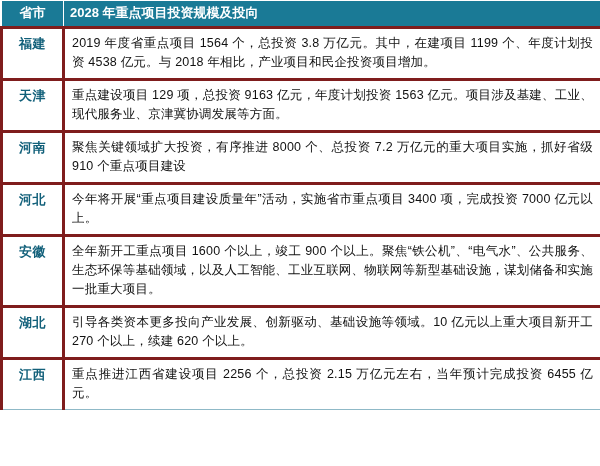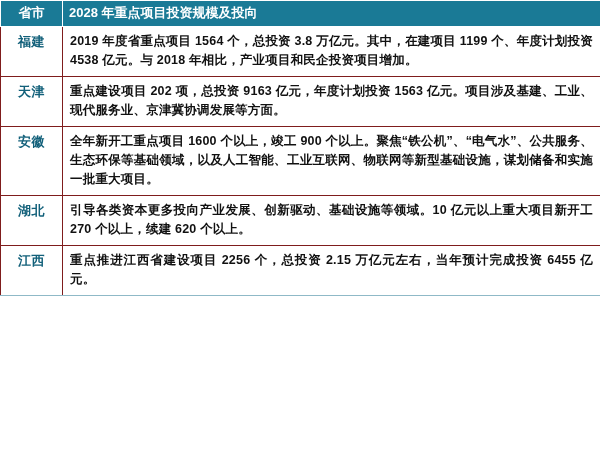--- a/index.html
+++ b/index.html
@@ -37,42 +37,41 @@
     border: 1px solid #ffffff;
     line-height: 1.25;
     white-space: nowrap;
   }
   thead th.th-prov {
     text-align: center;
     padding-left: 4px;
     padding-right: 4px;
   }
   tbody td {
-    border: 1px solid #7f1d1d;
+    border: 3px solid #7f1d1d;
     vertical-align: top;
     font-size: 12.5px;
     color: #111111;
     line-height: 1.52;
     padding: 5px 7px 6px 7px;
     box-sizing: border-box;
   }
   tbody td.cell-prov {
     color: #12607a;
     font-weight: bold;
     font-size: 13px;
     text-align: center;
     padding: 5px 2px 6px 2px;
     letter-spacing: 0.5px;
     white-space: nowrap;
   }
   tbody td.cell-desc {
     text-align: justify;
     text-justify: inter-ideograph;
     letter-spacing: 0.2px;
-    font-weight: bold;
   }
   tbody tr:last-child td { border-bottom: 1px solid #8fb9c7; }
 </style>
 </head>
 <body>
 
 <div id="table-wrap">
   <table class="invest-table">
     <colgroup>
       <col class="col-prov">
@@ -84,21 +83,29 @@
         <th class="th-desc">2028 年重点项目投资规模及投向</th>
       </tr>
     </thead>
     <tbody>
       <tr>
         <td class="cell-prov">福建</td>
         <td class="cell-desc">2019 年度省重点项目 1564 个，总投资 3.8 万亿元。其中，在建项目 1199 个、年度计划投资 4538 亿元。与 2018 年相比，产业项目和民企投资项目增加。</td>
       </tr>
       <tr>
         <td class="cell-prov">天津</td>
-        <td class="cell-desc">重点建设项目 202 项，总投资 9163 亿元，年度计划投资 1563 亿元。项目涉及基建、工业、现代服务业、京津冀协调发展等方面。</td>
+        <td class="cell-desc">重点建设项目 129 项，总投资 9163 亿元，年度计划投资 1563 亿元。项目涉及基建、工业、现代服务业、京津冀协调发展等方面。</td>
+      </tr>
+      <tr>
+        <td class="cell-prov">河南</td>
+        <td class="cell-desc">聚焦关键领域扩大投资，有序推进 8000 个、总投资 7.2 万亿元的重大项目实施，抓好省级 910 个重点项目建设</td>
+      </tr>
+      <tr>
+        <td class="cell-prov">河北</td>
+        <td class="cell-desc">今年将开展“重点项目建设质量年”活动，实施省市重点项目 3400 项，完成投资 7000 亿元以上。</td>
       </tr>
       <tr>
         <td class="cell-prov">安徽</td>
         <td class="cell-desc">全年新开工重点项目 1600 个以上，竣工 900 个以上。聚焦“铁公机”、“电气水”、公共服务、生态环保等基础领域，以及人工智能、工业互联网、物联网等新型基础设施，谋划储备和实施一批重大项目。</td>
       </tr>
       <tr>
         <td class="cell-prov">湖北</td>
         <td class="cell-desc">引导各类资本更多投向产业发展、创新驱动、基础设施等领域。10 亿元以上重大项目新开工 270 个以上，续建 620 个以上。</td>
       </tr>
       <tr>

